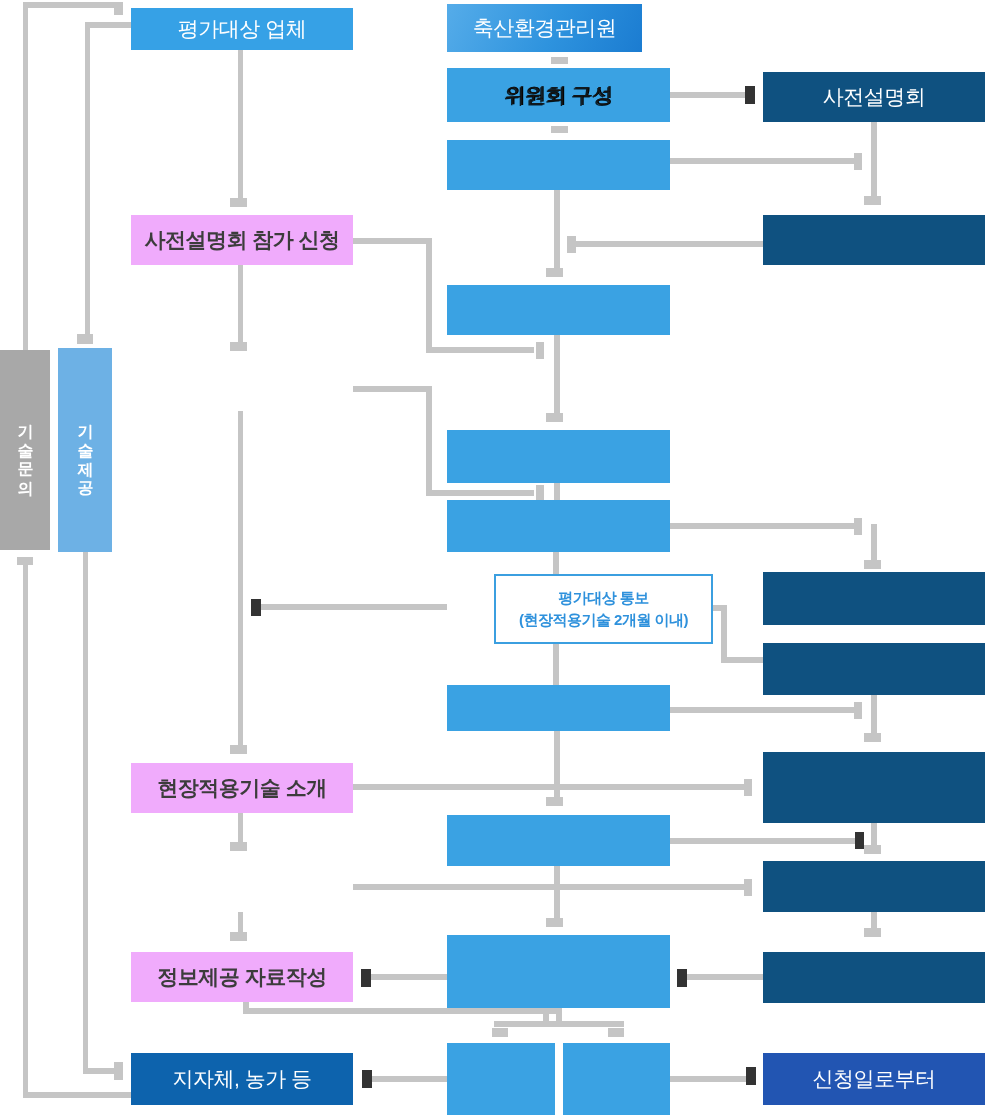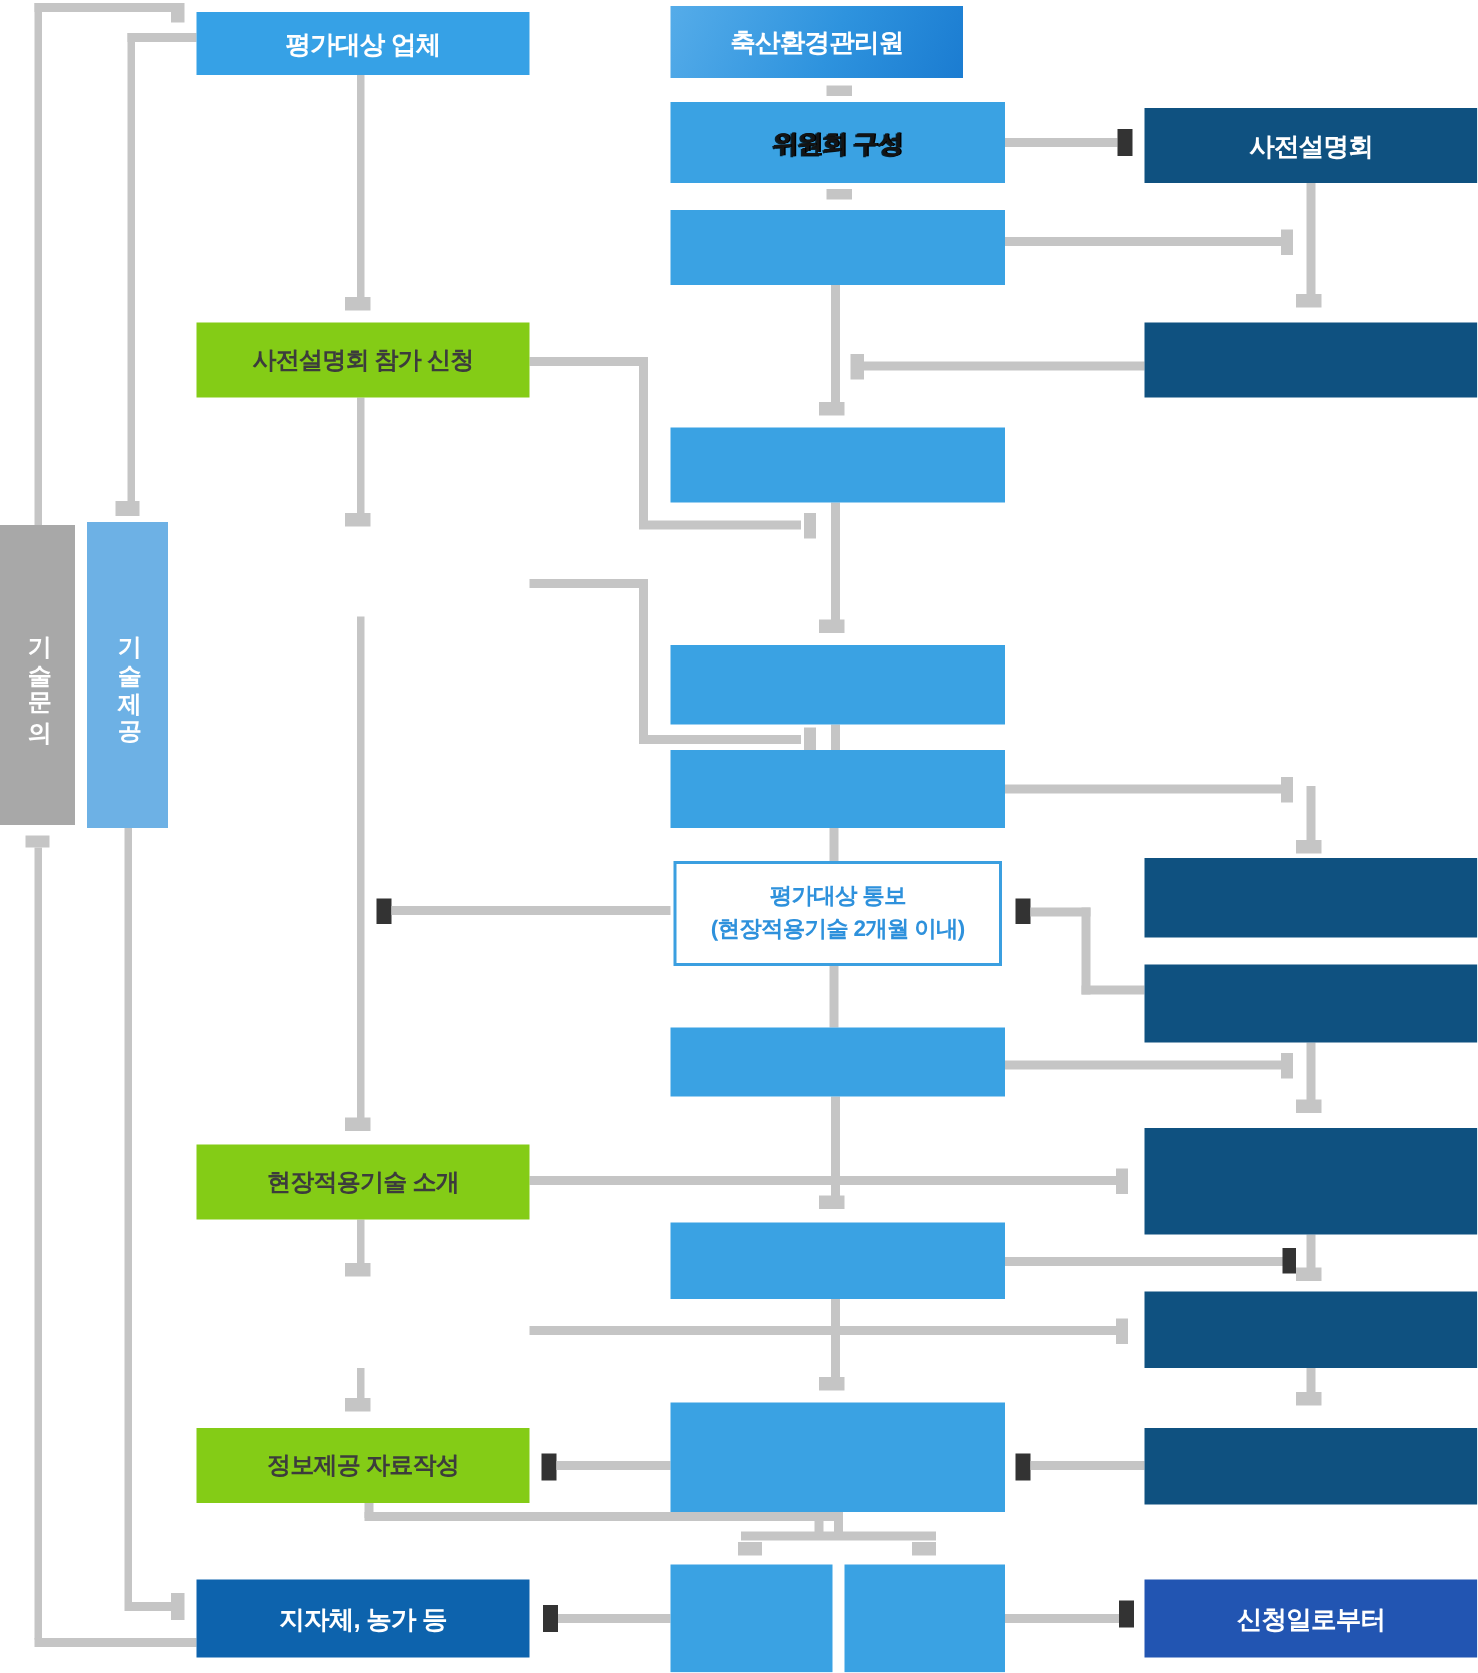--- a/index.html
+++ b/index.html
@@ -1,28 +1,28 @@
 <!DOCTYPE html>
 <html><head>
 <meta charset="utf-8">
 <style>
   html,body{margin:0;padding:0;background:#ffffff;}
   .canvas{position:relative;width:985px;height:1115px;background:#fff;overflow:hidden;
           font-family:"Liberation Sans","DejaVu Sans",sans-serif;}
   .box{position:absolute;display:flex;align-items:center;justify-content:center;
-       font-size:17px;font-weight:700;letter-spacing:-0.5px;box-sizing:border-box;text-align:center;}
+       font-size:21px;font-weight:400;letter-spacing:-0.5px;box-sizing:border-box;text-align:center;}
   .blue{background:#36a1e6;color:#ffffff;}
   .cblue{background:#3aa2e3;color:#ffffff;}
   .grad{background:linear-gradient(115deg,#55ace9 0%,#2e93de 55%,#1b7cd1 100%);color:#ffffff;}
   .navy{background:#0f5180;color:#ffffff;}
-  .gray{background:#84cc16;color:#3c3c3c;font-weight:600;font-size:16px;}
+  .gray{background:#f0abfc;color:#3c3c3c;font-weight:600;font-size:21px;}
   .mid{background:#0d63ad;color:#ffffff;}
   .royal{background:#2255b2;color:#ffffff;}
   .notice{background:#ffffff;border:2px solid #3b9fe0;color:#2e91dc;font-weight:700;
-          font-size:15px;line-height:1.45;flex-direction:column;}
+          font-size:15px;line-height:1.45;flex-direction:column;margin-left:45px;}
   .glitch{color:#141414;text-shadow:1px 0 0 #000,-1px 1px 0 #06202e;}
   .bar{position:absolute;display:flex;align-items:center;justify-content:center;color:#fff;
        font-size:16px;font-weight:600;writing-mode:vertical-rl;text-orientation:upright;letter-spacing:3px;}
   .h,.v,.cap{position:absolute;background:#c5c5c5;}
   .dk{position:absolute;background:#333333;}
 </style>
 </head>
 <body>
 
 <div class="canvas">

